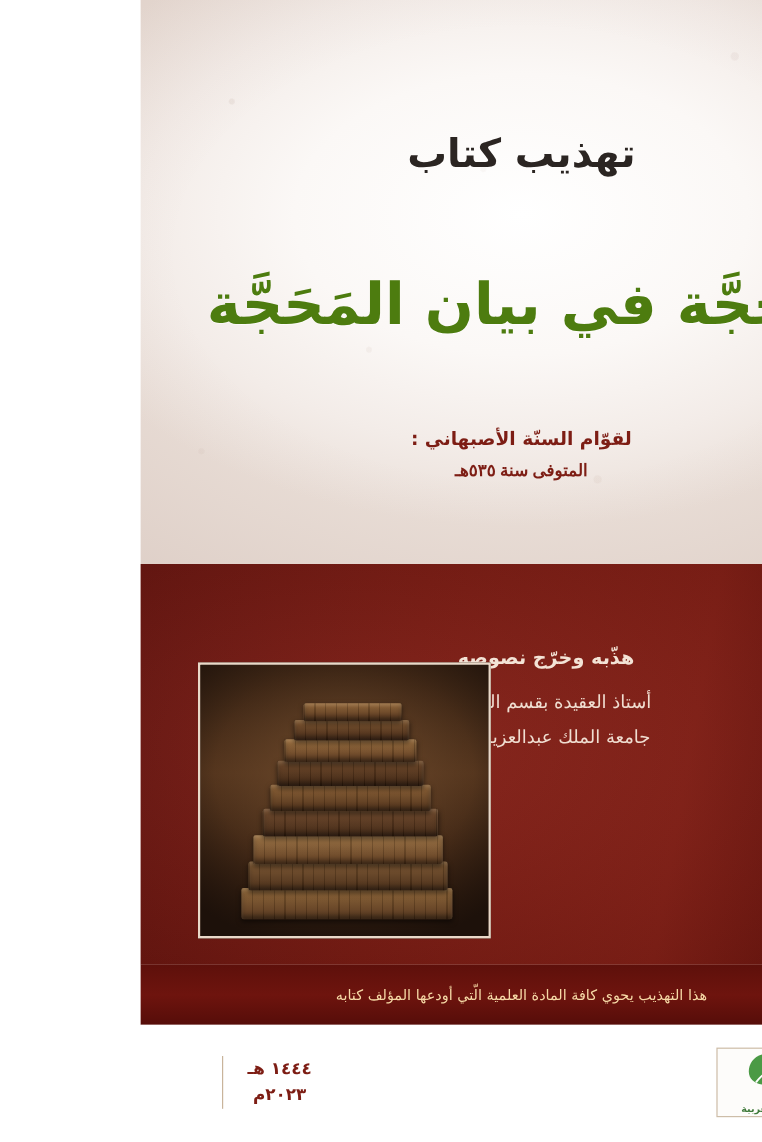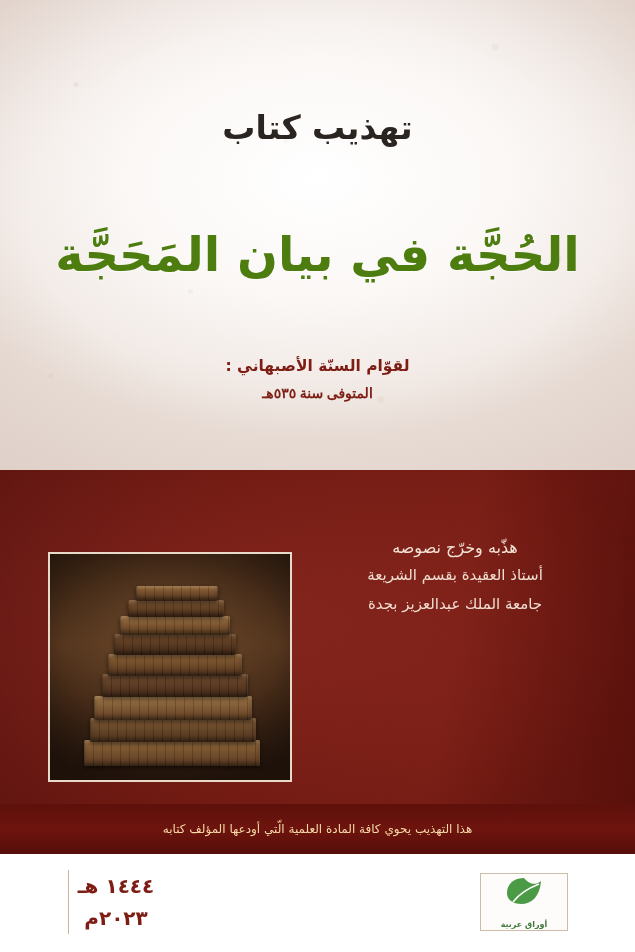--- a/index.html
+++ b/index.html
@@ -8,21 +8,21 @@
     background: #ffffff;
   }
   body {
     width: 635px;
     height: 952px;
     font-family: "DejaVu Sans", "Liberation Sans", sans-serif;
     overflow: hidden;
   }
   .cover {
     position: relative;
-    width: 635px;
+    width: 518px;
     height: 952px;
     background: #ffffff;
     overflow: hidden;
   }
 
   
   .top-section {
     position: absolute;
     top: 0;
     left: 0;
@@ -111,23 +111,23 @@
     position: absolute;
     top: 538px;
     right: 30px;
     width: 300px;
     text-align: center;
     color: #ffffff;
     z-index: 4;
   }
   .editor-label {
     font-size: 16px;
-    font-weight: normal;
+    font-weight: bold;
     color: #f3e3d6;
-    margin-bottom: 4px;
+    margin-bottom: 14px;
   }
   .editor-name {
     font-size: 25px;
     font-weight: bold;
     color: #ffffff;
     margin-bottom: 18px;
     text-shadow: 0 1px 2px rgba(0,0,0,.35);
   }
   .editor-role {
     font-size: 15px;
@@ -204,21 +204,21 @@
     align-items: center;
     justify-content: space-between;
   }
   .date-box {
     width: 78px;
     text-align: center;
     border-left: 1px solid #c9b49b;
     padding-left: 8px;
     color: #7d1d14;
   }
-  .date-line { font-size: 20px; font-weight: bold; line-height: 1.6; color: #7d1d14; }
+  .date-line { font-size: 14px; font-weight: bold; line-height: 1.6; color: #7d1d14; }
   .pub-block {
     flex: 1;
     text-align: center;
     padding: 0 10px;
   }
   .pub-name {
     font-size: 13.5px;
     font-weight: bold;
     color: #7d1d14;
     margin-bottom: 5px;

